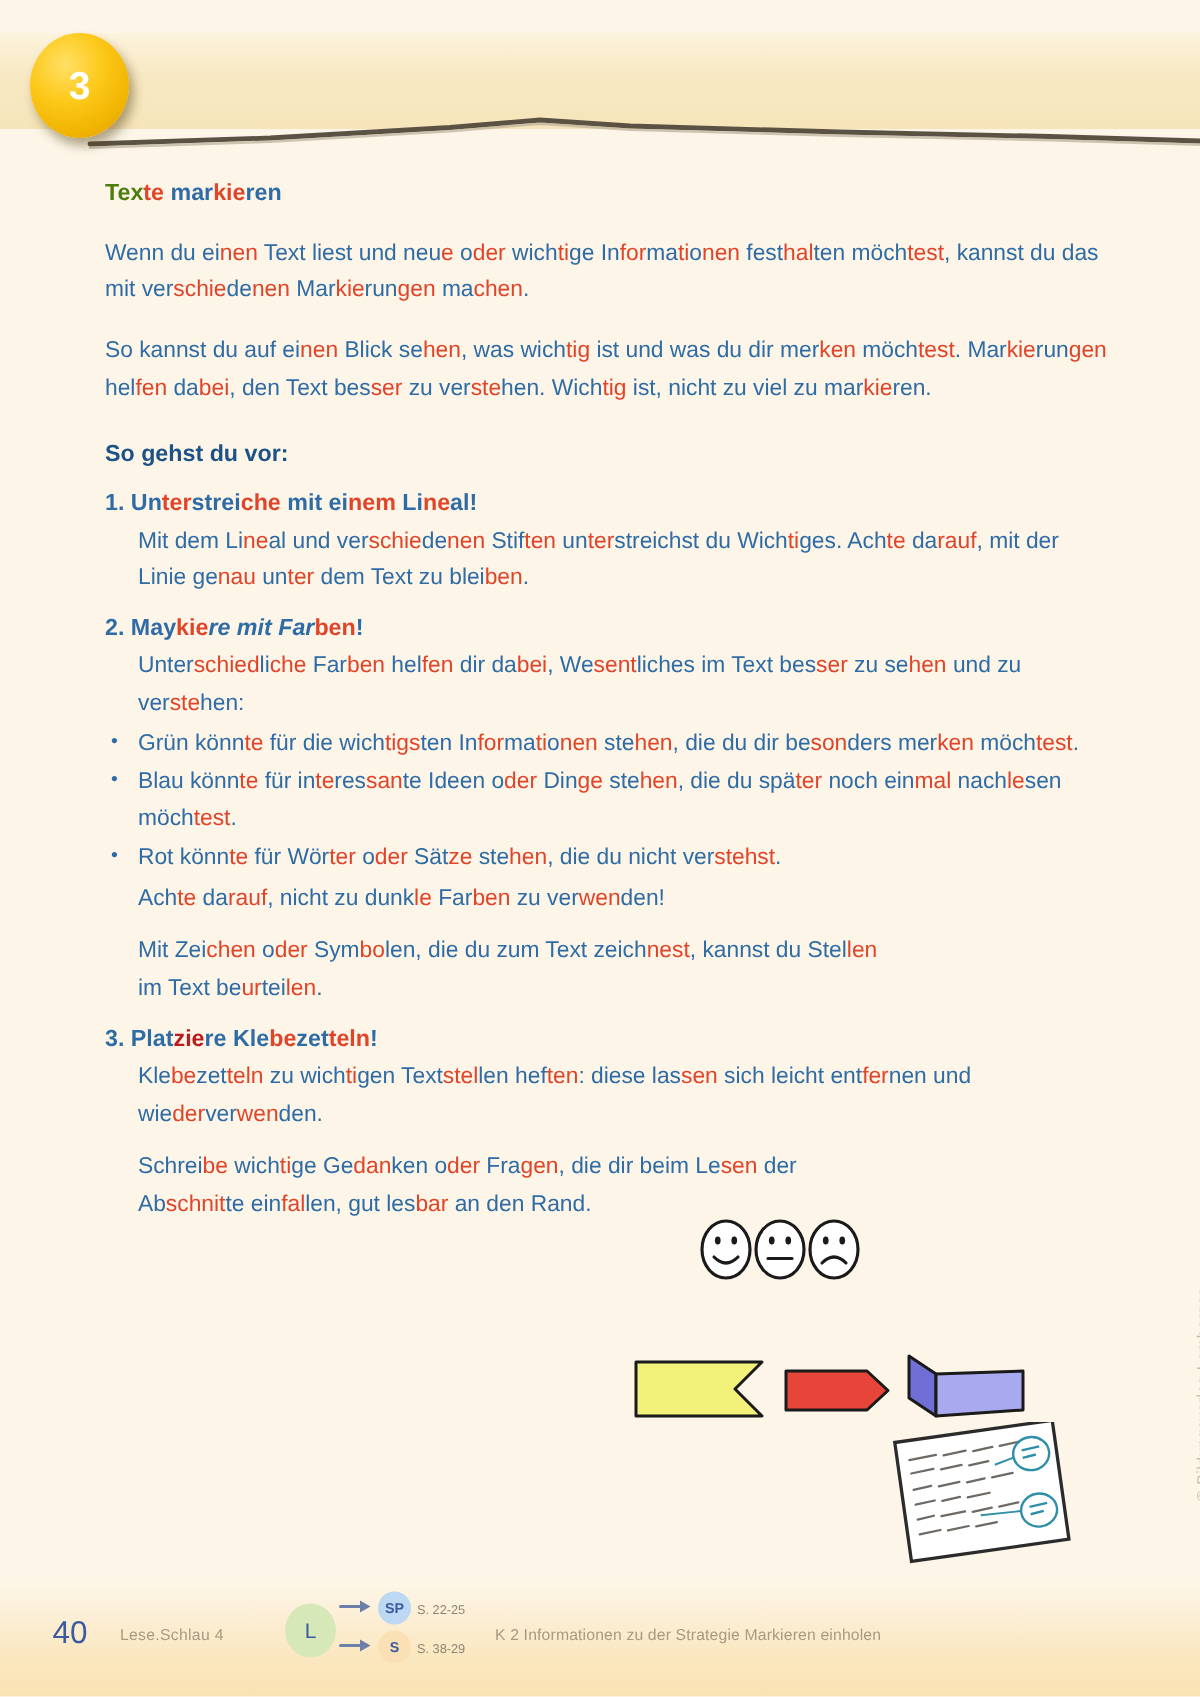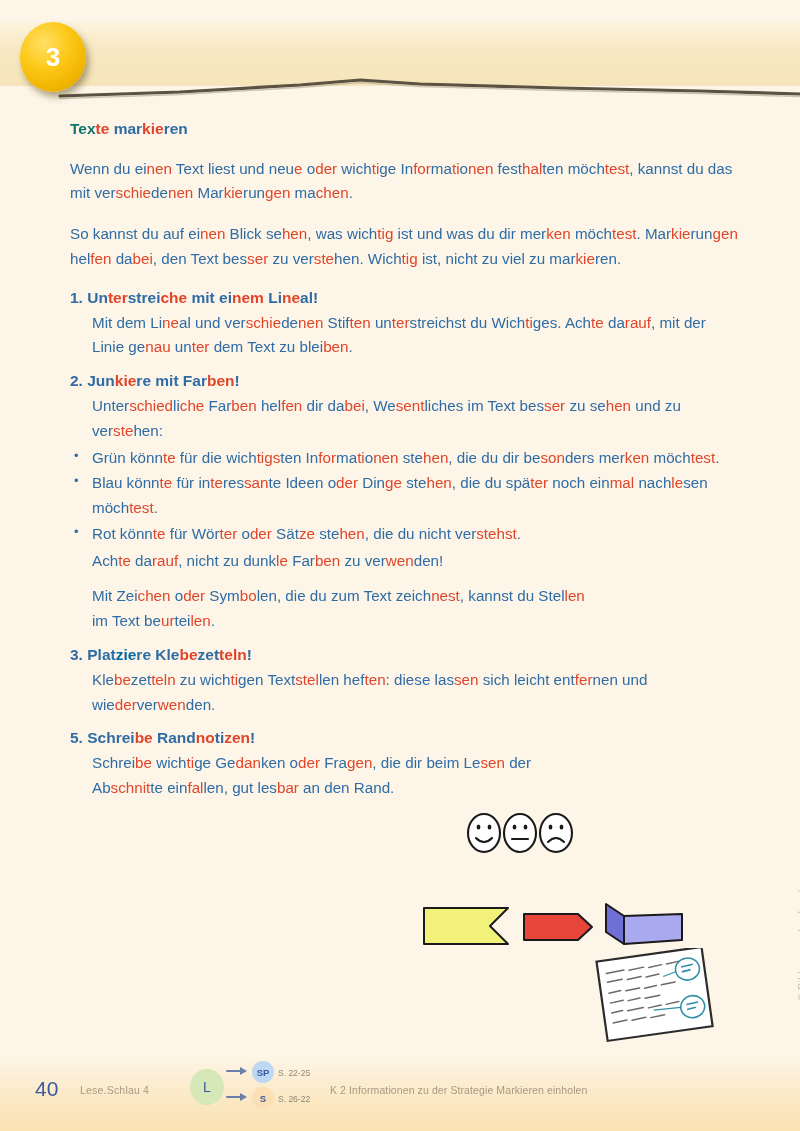--- a/index.html
+++ b/index.html
@@ -260,53 +260,53 @@
     <path d="M60,20.5 L180,16.5 L300,9.5 L360,4.5 L420,8.5 L560,12.5 L700,15.5 L800,18.5" fill="none" stroke="#b9ae98" stroke-width="1.6" stroke-linecap="round" opacity="0.7"></path>
   </svg>
 
   <div class="chapter-badge">
     <span>3</span>
   </div>
 
 
   <div class="content">
 
-    <h2 class="sub"><span style="color: #0f766e;">Tex</span><span style="color: rgb(224, 69, 42);">te</span><span style="color: rgb(47, 108, 165);"> mar</span><span style="color: rgb(224, 69, 42);">kie</span><span style="color: rgb(47, 108, 165);">ren</span></h2>
+    <h2 class="sub"><span style="color: #4d7c0f;">Tex</span><span style="color: rgb(224, 69, 42);">te</span><span style="color: rgb(47, 108, 165);"> mar</span><span style="color: rgb(224, 69, 42);">kie</span><span style="color: rgb(47, 108, 165);">ren</span></h2>
 
     <p class="para"><span style="color: rgb(47, 108, 165);">Wenn du ei</span><span style="color: rgb(224, 69, 42);">nen</span><span style="color: rgb(47, 108, 165);"> Text liest und neu</span><span style="color: rgb(224, 69, 42);">e</span><span style="color: rgb(47, 108, 165);"> o</span><span style="color: rgb(224, 69, 42);">der</span><span style="color: rgb(47, 108, 165);"> wich</span><span style="color: rgb(224, 69, 42);">ti</span><span style="color: rgb(47, 108, 165);">ge In</span><span style="color: rgb(224, 69, 42);">for</span><span style="color: rgb(47, 108, 165);">ma</span><span style="color: rgb(224, 69, 42);">ti</span><span style="color: rgb(47, 108, 165);">o</span><span style="color: rgb(224, 69, 42);">nen</span><span style="color: rgb(47, 108, 165);"> fest</span><span style="color: rgb(224, 69, 42);">hal</span><span style="color: rgb(47, 108, 165);">ten</span><span style="color: rgb(47, 108, 165);"> möch</span><span style="color: rgb(224, 69, 42);">test</span><span style="color: rgb(47, 108, 165);">, kannst du das mit ver</span><span style="color: rgb(224, 69, 42);">schie</span><span style="color: rgb(47, 108, 165);">de</span><span style="color: rgb(224, 69, 42);">nen</span><span style="color: rgb(47, 108, 165);"> Mar</span><span style="color: rgb(224, 69, 42);">kie</span><span style="color: rgb(47, 108, 165);">run</span><span style="color: rgb(224, 69, 42);">gen</span><span style="color: rgb(47, 108, 165);"> ma</span><span style="color: rgb(224, 69, 42);">chen</span><span style="color: rgb(47, 108, 165);">.</span></p>
     <p class="para"><span style="color: rgb(47, 108, 165);">So kannst du auf ei</span><span style="color: rgb(224, 69, 42);">nen</span><span style="color: rgb(47, 108, 165);"> Blick se</span><span style="color: rgb(224, 69, 42);">hen</span><span style="color: rgb(47, 108, 165);">, was wich</span><span style="color: rgb(224, 69, 42);">tig</span><span style="color: rgb(47, 108, 165);"> ist und was du dir mer</span><span style="color: rgb(224, 69, 42);">ken</span><span style="color: rgb(47, 108, 165);"> möch</span><span style="color: rgb(224, 69, 42);">test</span><span style="color: rgb(47, 108, 165);">. Mar</span><span style="color: rgb(224, 69, 42);">kie</span><span style="color: rgb(47, 108, 165);">run</span><span style="color: rgb(224, 69, 42);">gen</span><span style="color: rgb(47, 108, 165);"> hel</span><span style="color: rgb(224, 69, 42);">fen</span><span style="color: rgb(47, 108, 165);"> da</span><span style="color: rgb(224, 69, 42);">bei</span><span style="color: rgb(47, 108, 165);">, den Text bes</span><span style="color: rgb(224, 69, 42);">ser</span><span style="color: rgb(47, 108, 165);"> zu ver</span><span style="color: rgb(224, 69, 42);">ste</span><span style="color: rgb(47, 108, 165);">hen</span><span style="color: rgb(47, 108, 165);">. Wich</span><span style="color: rgb(224, 69, 42);">tig</span><span style="color: rgb(47, 108, 165);"> ist, nicht zu viel zu mar</span><span style="color: rgb(224, 69, 42);">kie</span><span style="color: rgb(47, 108, 165);">ren</span><span style="color: rgb(47, 108, 165);">.</span></p>
 
+    <h2 class="steps-head">So gehst du vor:</h2>
 
     <div class="step">
       <div class="step-title"><span style="color: rgb(47, 108, 165);">1. Un</span><span style="color: rgb(224, 69, 42);">ter</span><span style="color: rgb(47, 108, 165);">strei</span><span style="color: rgb(224, 69, 42);">che</span><span style="color: rgb(47, 108, 165);"> mit ei</span><span style="color: rgb(224, 69, 42);">nem</span><span style="color: rgb(47, 108, 165);"> Li</span><span style="color: rgb(224, 69, 42);">ne</span><span style="color: rgb(47, 108, 165);">al!</span></div>
       <div class="step-body"><span style="color: rgb(47, 108, 165);">Mit dem Li</span><span style="color: rgb(224, 69, 42);">ne</span><span style="color: rgb(47, 108, 165);">al und ver</span><span style="color: rgb(224, 69, 42);">schie</span><span style="color: rgb(47, 108, 165);">de</span><span style="color: rgb(224, 69, 42);">nen</span><span style="color: rgb(47, 108, 165);"> Stif</span><span style="color: rgb(224, 69, 42);">ten</span><span style="color: rgb(47, 108, 165);"> un</span><span style="color: rgb(224, 69, 42);">ter</span><span style="color: rgb(47, 108, 165);">streichst du Wich</span><span style="color: rgb(224, 69, 42);">ti</span><span style="color: rgb(47, 108, 165);">ges. </span><span style="color: rgb(47, 108, 165);">Ach</span><span style="color: rgb(224, 69, 42);">te</span><span style="color: rgb(47, 108, 165);"> da</span><span style="color: rgb(224, 69, 42);">rauf</span><span style="color: rgb(47, 108, 165);">, mit der Li</span><span style="color: rgb(47, 108, 165);">nie</span><span style="color: rgb(47, 108, 165);"> ge</span><span style="color: rgb(224, 69, 42);">nau</span><span style="color: rgb(47, 108, 165);"> un</span><span style="color: rgb(224, 69, 42);">ter</span><span style="color: rgb(47, 108, 165);"> dem Text zu blei</span><span style="color: rgb(224, 69, 42);">ben</span><span style="color: rgb(47, 108, 165);">.</span></div>
     </div>
 
     <div class="step">
-      <div class="step-title"><span style="color: rgb(47, 108, 165);">2. Jun</span><span style="color: rgb(224, 69, 42);">kie</span><span style="color: rgb(47, 108, 165);">re mit Far</span><span style="color: rgb(224, 69, 42);">ben</span><span style="color: rgb(47, 108, 165);">!</span></div>
+      <div class="step-title"><span style="color: rgb(47, 108, 165);">2. May</span><span style="color: rgb(224, 69, 42);">kie</span><span style="color: rgb(47, 108, 165); font-style: italic;">re mit Far</span><span style="color: rgb(224, 69, 42);">ben</span><span style="color: rgb(47, 108, 165);">!</span></div>
       <div class="step-body"><span style="color: rgb(47, 108, 165);">Unter</span><span style="color: rgb(224, 69, 42);">schied</span><span style="color: rgb(47, 108, 165);">li</span><span style="color: rgb(224, 69, 42);">che</span><span style="color: rgb(47, 108, 165);"> Far</span><span style="color: rgb(224, 69, 42);">ben</span><span style="color: rgb(47, 108, 165);"> hel</span><span style="color: rgb(224, 69, 42);">fen</span><span style="color: rgb(47, 108, 165);"> dir da</span><span style="color: rgb(224, 69, 42);">bei</span><span style="color: rgb(47, 108, 165);">, We</span><span style="color: rgb(224, 69, 42);">sent</span><span style="color: rgb(47, 108, 165);">li</span><span style="color: rgb(47, 108, 165);">ches</span><span style="color: rgb(47, 108, 165);"> im Text bes</span><span style="color: rgb(224, 69, 42);">ser</span><span style="color: rgb(47, 108, 165);"> zu se</span><span style="color: rgb(224, 69, 42);">hen</span><span style="color: rgb(47, 108, 165);"> und zu ver</span><span style="color: rgb(224, 69, 42);">ste</span><span style="color: rgb(47, 108, 165);">hen:</span></div>
       <ul class="bullets">
         <li><span style="color: rgb(47, 108, 165);">Grün könn</span><span style="color: rgb(224, 69, 42);">te</span><span style="color: rgb(47, 108, 165);"> für die wich</span><span style="color: rgb(224, 69, 42);">tigs</span><span style="color: rgb(47, 108, 165);">ten In</span><span style="color: rgb(224, 69, 42);">for</span><span style="color: rgb(47, 108, 165);">ma</span><span style="color: rgb(224, 69, 42);">ti</span><span style="color: rgb(47, 108, 165);">o</span><span style="color: rgb(224, 69, 42);">nen</span><span style="color: rgb(47, 108, 165);"> ste</span><span style="color: rgb(224, 69, 42);">hen</span><span style="color: rgb(47, 108, 165);">, die du dir be</span><span style="color: rgb(224, 69, 42);">son</span><span style="color: rgb(47, 108, 165);">ders mer</span><span style="color: rgb(224, 69, 42);">ken</span><span style="color: rgb(47, 108, 165);"> möch</span><span style="color: rgb(224, 69, 42);">test</span><span style="color: rgb(47, 108, 165);">.</span></li>
         <li><span style="color: rgb(47, 108, 165);">Blau könn</span><span style="color: rgb(224, 69, 42);">te</span><span style="color: rgb(47, 108, 165);"> für in</span><span style="color: rgb(224, 69, 42);">te</span><span style="color: rgb(47, 108, 165);">res</span><span style="color: rgb(224, 69, 42);">san</span><span style="color: rgb(47, 108, 165);">te I</span><span style="color: rgb(47, 108, 165);">deen</span><span style="color: rgb(47, 108, 165);"> o</span><span style="color: rgb(224, 69, 42);">der</span><span style="color: rgb(47, 108, 165);"> Din</span><span style="color: rgb(224, 69, 42);">ge</span><span style="color: rgb(47, 108, 165);"> ste</span><span style="color: rgb(224, 69, 42);">hen</span><span style="color: rgb(47, 108, 165);">, die du spä</span><span style="color: rgb(224, 69, 42);">ter</span><span style="color: rgb(47, 108, 165);"> noch ein</span><span style="color: rgb(224, 69, 42);">mal</span><span style="color: rgb(47, 108, 165);"> nach</span><span style="color: rgb(224, 69, 42);">le</span><span style="color: rgb(47, 108, 165);">sen möch</span><span style="color: rgb(224, 69, 42);">test</span><span style="color: rgb(47, 108, 165);">.</span></li>
         <li><span style="color: rgb(47, 108, 165);">Rot könn</span><span style="color: rgb(224, 69, 42);">te</span><span style="color: rgb(47, 108, 165);"> für Wör</span><span style="color: rgb(224, 69, 42);">ter</span><span style="color: rgb(47, 108, 165);"> o</span><span style="color: rgb(224, 69, 42);">der</span><span style="color: rgb(47, 108, 165);"> Sät</span><span style="color: rgb(224, 69, 42);">ze</span><span style="color: rgb(47, 108, 165);"> ste</span><span style="color: rgb(224, 69, 42);">hen</span><span style="color: rgb(47, 108, 165);">, die du nicht ver</span><span style="color: rgb(224, 69, 42);">stehst</span><span style="color: rgb(47, 108, 165);">.</span></li>
       </ul>
       <div class="step-body"><span style="color: rgb(47, 108, 165);">Ach</span><span style="color: rgb(224, 69, 42);">te</span><span style="color: rgb(47, 108, 165);"> da</span><span style="color: rgb(224, 69, 42);">rauf</span><span style="color: rgb(47, 108, 165);">, nicht zu dunk</span><span style="color: rgb(224, 69, 42);">le</span><span style="color: rgb(47, 108, 165);"> Far</span><span style="color: rgb(224, 69, 42);">ben</span><span style="color: rgb(47, 108, 165);"> zu ver</span><span style="color: rgb(224, 69, 42);">wen</span><span style="color: rgb(47, 108, 165);">den!</span></div>
     </div>
 
     <div class="step">
       <div class="step-body narrow"><span style="color: rgb(47, 108, 165);">Mit Zei</span><span style="color: rgb(224, 69, 42);">chen</span><span style="color: rgb(47, 108, 165);"> o</span><span style="color: rgb(224, 69, 42);">der</span><span style="color: rgb(47, 108, 165);"> Sym</span><span style="color: rgb(224, 69, 42);">bo</span><span style="color: rgb(47, 108, 165);">len, die du zum Text zeich</span><span style="color: rgb(224, 69, 42);">nest</span><span style="color: rgb(47, 108, 165);">, kannst du Stel</span><span style="color: rgb(224, 69, 42);">len</span><span style="color: rgb(47, 108, 165);"> im Text be</span><span style="color: rgb(224, 69, 42);">ur</span><span style="color: rgb(47, 108, 165);">tei</span><span style="color: rgb(224, 69, 42);">len</span><span style="color: rgb(47, 108, 165);">.</span></div>
     </div>
 
     <div class="step">
-      <div class="step-title"><span style="color: rgb(47, 108, 165);">3. Plat</span><span style="color: #0369a1; margin-top: 36px;">zie</span><span style="color: rgb(47, 108, 165);">re Kle</span><span style="color: rgb(224, 69, 42);">be</span><span style="color: rgb(47, 108, 165);">zet</span><span style="color: rgb(224, 69, 42);">teln</span><span style="color: rgb(47, 108, 165);">!</span></div>
+      <div class="step-title"><span style="color: rgb(47, 108, 165);">3. Plat</span><span style="color: #b91c1c; margin-top: 36px;">zie</span><span style="color: rgb(47, 108, 165);">re Kle</span><span style="color: rgb(224, 69, 42);">be</span><span style="color: rgb(47, 108, 165);">zet</span><span style="color: rgb(224, 69, 42);">teln</span><span style="color: rgb(47, 108, 165);">!</span></div>
       <div class="step-body"><span style="color: rgb(47, 108, 165);">Kle</span><span style="color: rgb(224, 69, 42);">be</span><span style="color: rgb(47, 108, 165);">zet</span><span style="color: rgb(224, 69, 42);">teln</span><span style="color: rgb(47, 108, 165);"> zu wich</span><span style="color: rgb(224, 69, 42);">ti</span><span style="color: rgb(47, 108, 165);">gen Text</span><span style="color: rgb(224, 69, 42);">stel</span><span style="color: rgb(47, 108, 165);">len hef</span><span style="color: rgb(224, 69, 42);">ten</span><span style="color: rgb(47, 108, 165);">: diese las</span><span style="color: rgb(224, 69, 42);">sen</span><span style="color: rgb(47, 108, 165);"> sich leicht ent</span><span style="color: rgb(224, 69, 42);">fer</span><span style="color: rgb(47, 108, 165);">nen und wie</span><span style="color: rgb(224, 69, 42);">der</span><span style="color: rgb(47, 108, 165);">ver</span><span style="color: rgb(224, 69, 42);">wen</span><span style="color: rgb(47, 108, 165);">den.</span></div>
     </div>
 
     <div class="step">
-      <div class="step-title"><span style="color: rgb(47, 108, 165);">5. Schrei</span><span style="color: rgb(224, 69, 42);">be</span><span style="color: rgb(47, 108, 165);"> Rand</span><span style="color: rgb(224, 69, 42);">no</span><span style="color: rgb(47, 108, 165);">ti</span><span style="color: rgb(224, 69, 42);">zen</span><span style="color: rgb(47, 108, 165);">!</span></div>
       <div class="step-body narrow-5"><span style="color: rgb(47, 108, 165);">Schrei</span><span style="color: rgb(224, 69, 42);">be</span><span style="color: rgb(47, 108, 165);"> wich</span><span style="color: rgb(224, 69, 42);">ti</span><span style="color: rgb(47, 108, 165);">ge Ge</span><span style="color: rgb(224, 69, 42);">dan</span><span style="color: rgb(47, 108, 165);">ken o</span><span style="color: rgb(224, 69, 42);">der</span><span style="color: rgb(47, 108, 165);"> Fra</span><span style="color: rgb(224, 69, 42);">gen</span><span style="color: rgb(47, 108, 165);">, die dir beim Le</span><span style="color: rgb(224, 69, 42);">sen</span><span style="color: rgb(47, 108, 165);"> der Ab</span><span style="color: rgb(224, 69, 42);">schnit</span><span style="color: rgb(47, 108, 165);">te ein</span><span style="color: rgb(224, 69, 42);">fal</span><span style="color: rgb(47, 108, 165);">len, gut les</span><span style="color: rgb(224, 69, 42);">bar</span><span style="color: rgb(47, 108, 165);"> an den Rand.</span></div>
     </div>
 
   </div>
 
   <svg class="smileys" width="110" height="54" viewBox="0 0 110 54">
     <g fill="none" stroke="#1a1a1a" stroke-width="2.1" stroke-linecap="round">
       <ellipse cx="19" cy="27" rx="16" ry="19" fill="#ffffff"></ellipse>
       <ellipse cx="13.5" cy="21" rx="1.9" ry="2.6" fill="#1a1a1a" stroke="none"></ellipse>
       <ellipse cx="24.5" cy="21" rx="1.9" ry="2.6" fill="#1a1a1a" stroke="none"></ellipse>
@@ -370,19 +370,19 @@
         <path d="M14,3 L21,7 L14,11 Z" fill="#6b7fa8"></path>
       </svg>
       <svg class="fm-arrow a2" width="24" height="14" viewBox="0 0 24 14">
         <path d="M1,7 L17,7" stroke="#6b7fa8" stroke-width="2" stroke-linecap="round"></path>
         <path d="M14,3 L21,7 L14,11 Z" fill="#6b7fa8"></path>
       </svg>
 
       <div class="fm-badge sp">SP</div>
       <div class="fm-pages p1">S. 22-25</div>
       <div class="fm-badge s">S</div>
-      <div class="fm-pages p2">S. 26-22</div>
+      <div class="fm-pages p2">S. 38-29</div>
     </div>
 
     <div class="footer-strategy">K 2 Informationen zu der Strategie Markieren einholen</div>
   </div>
 
 </div>
 
 </body></html>

